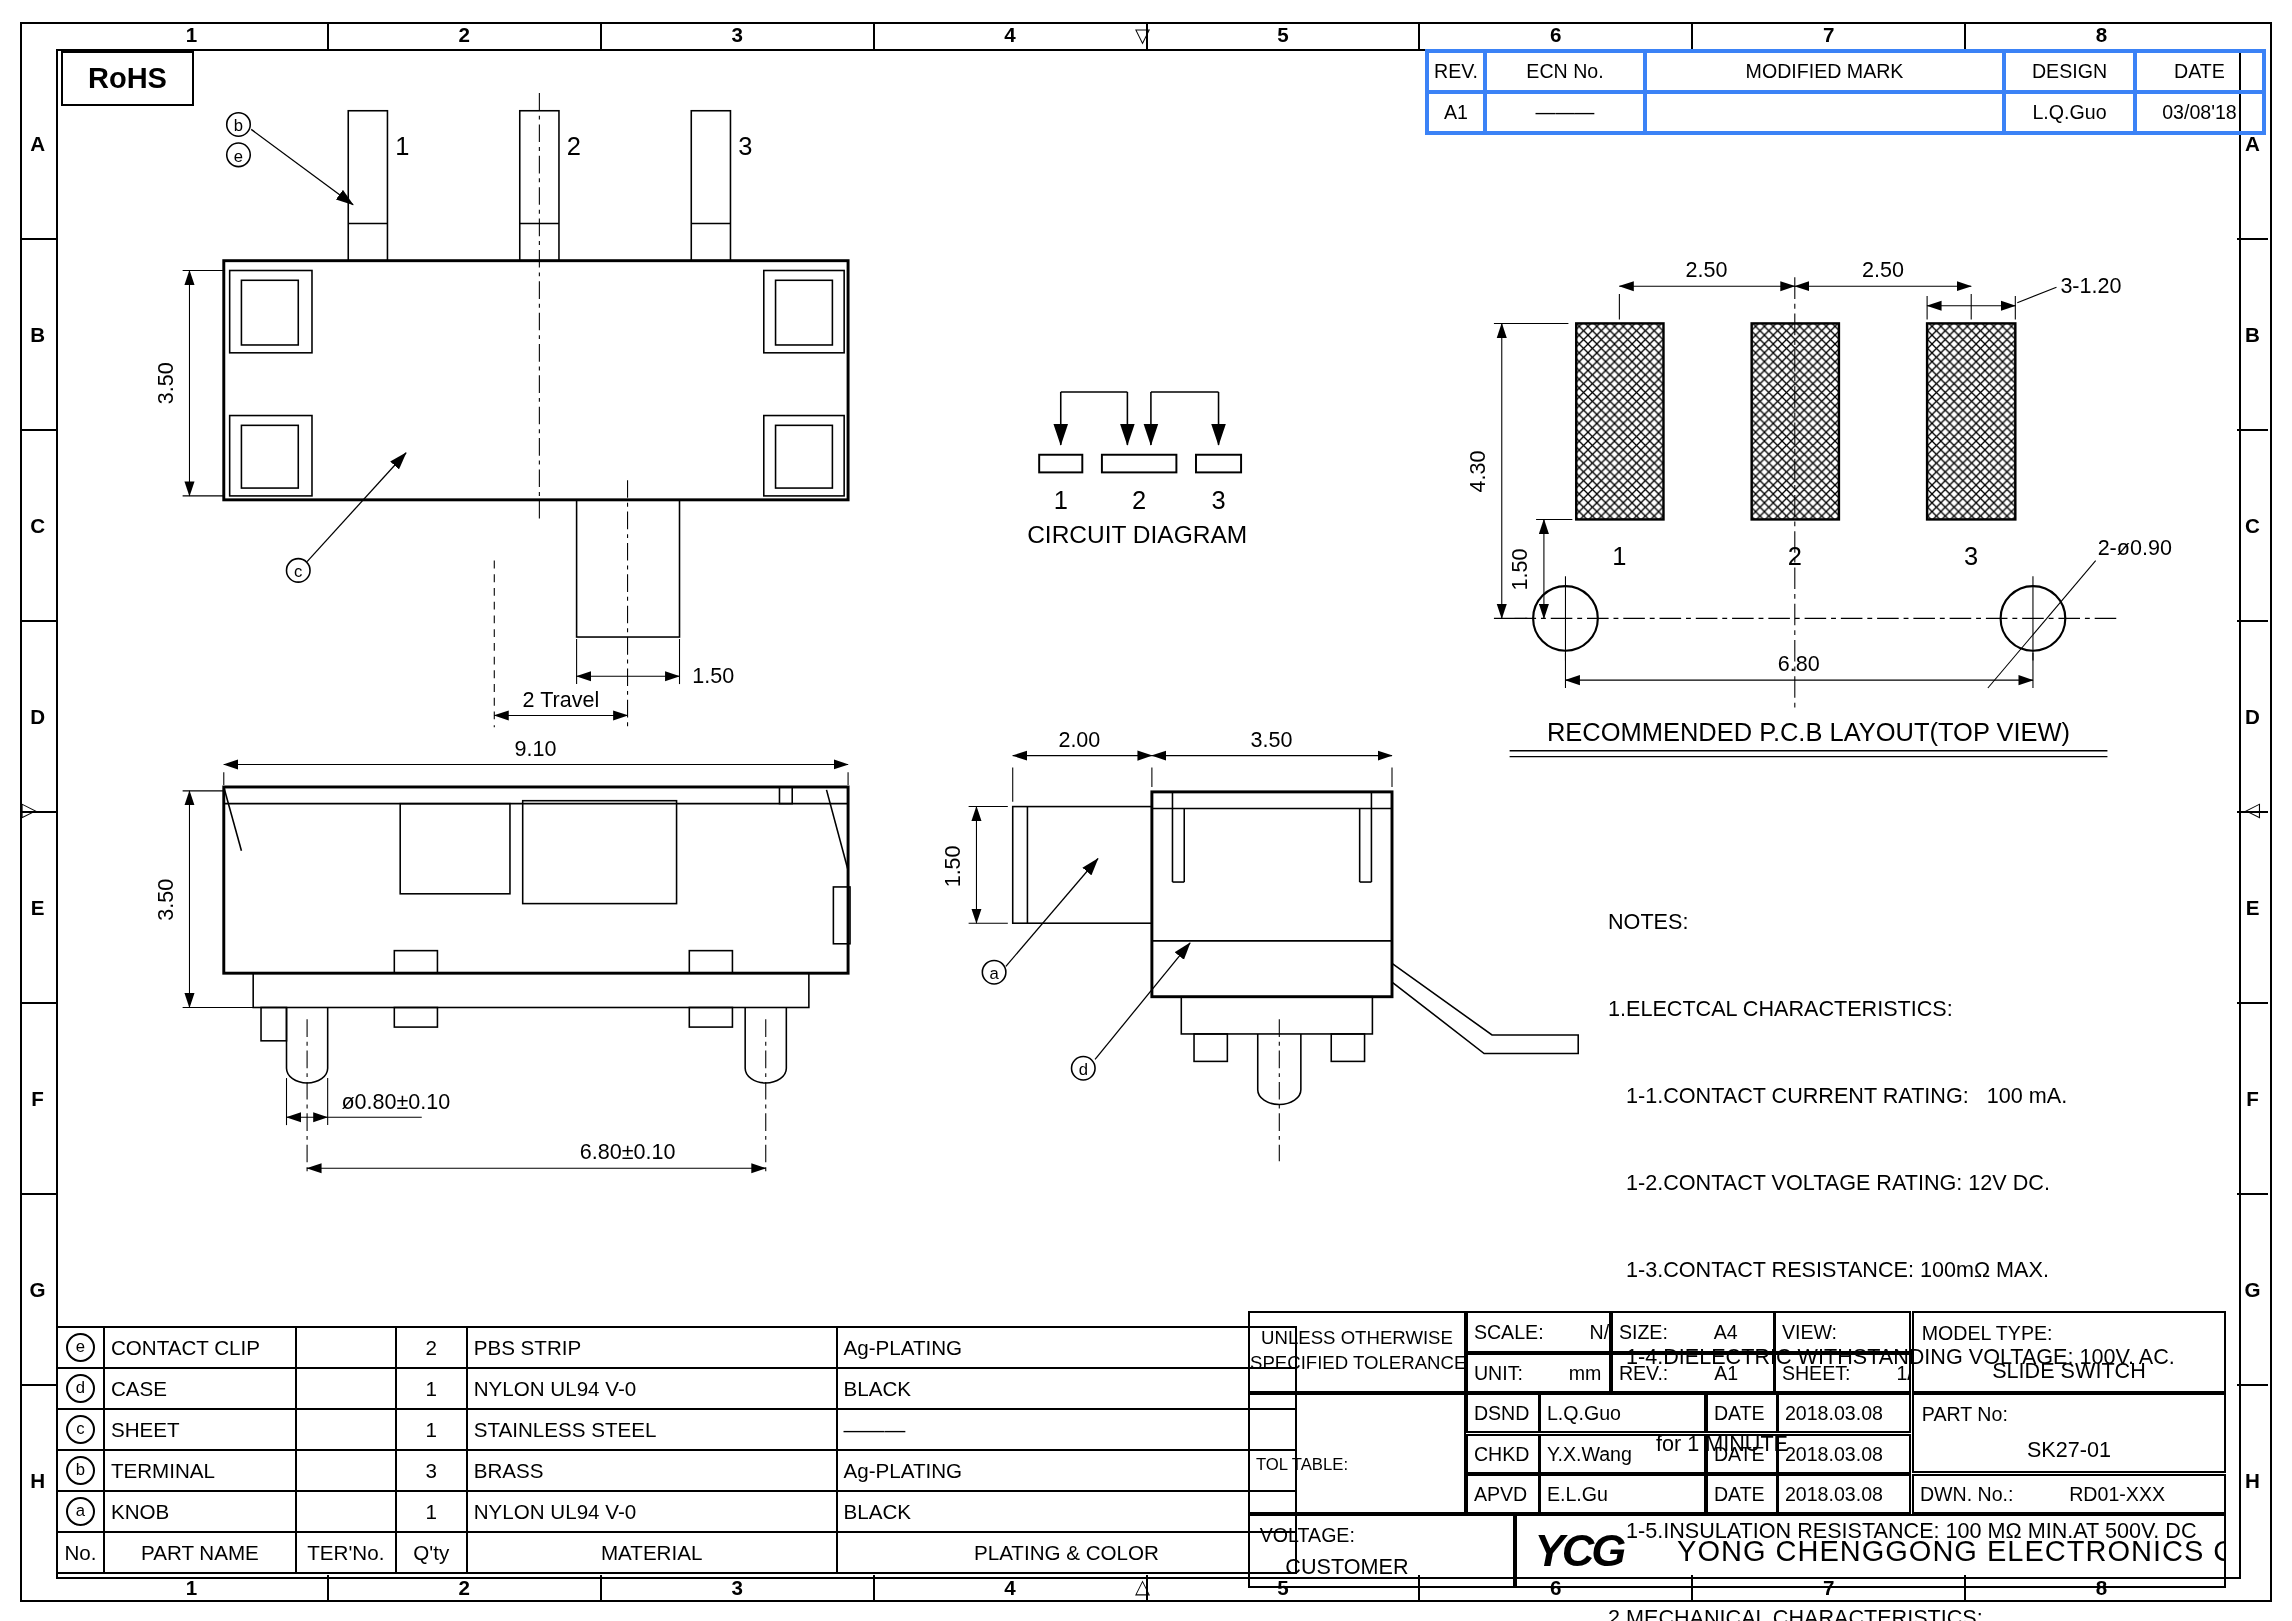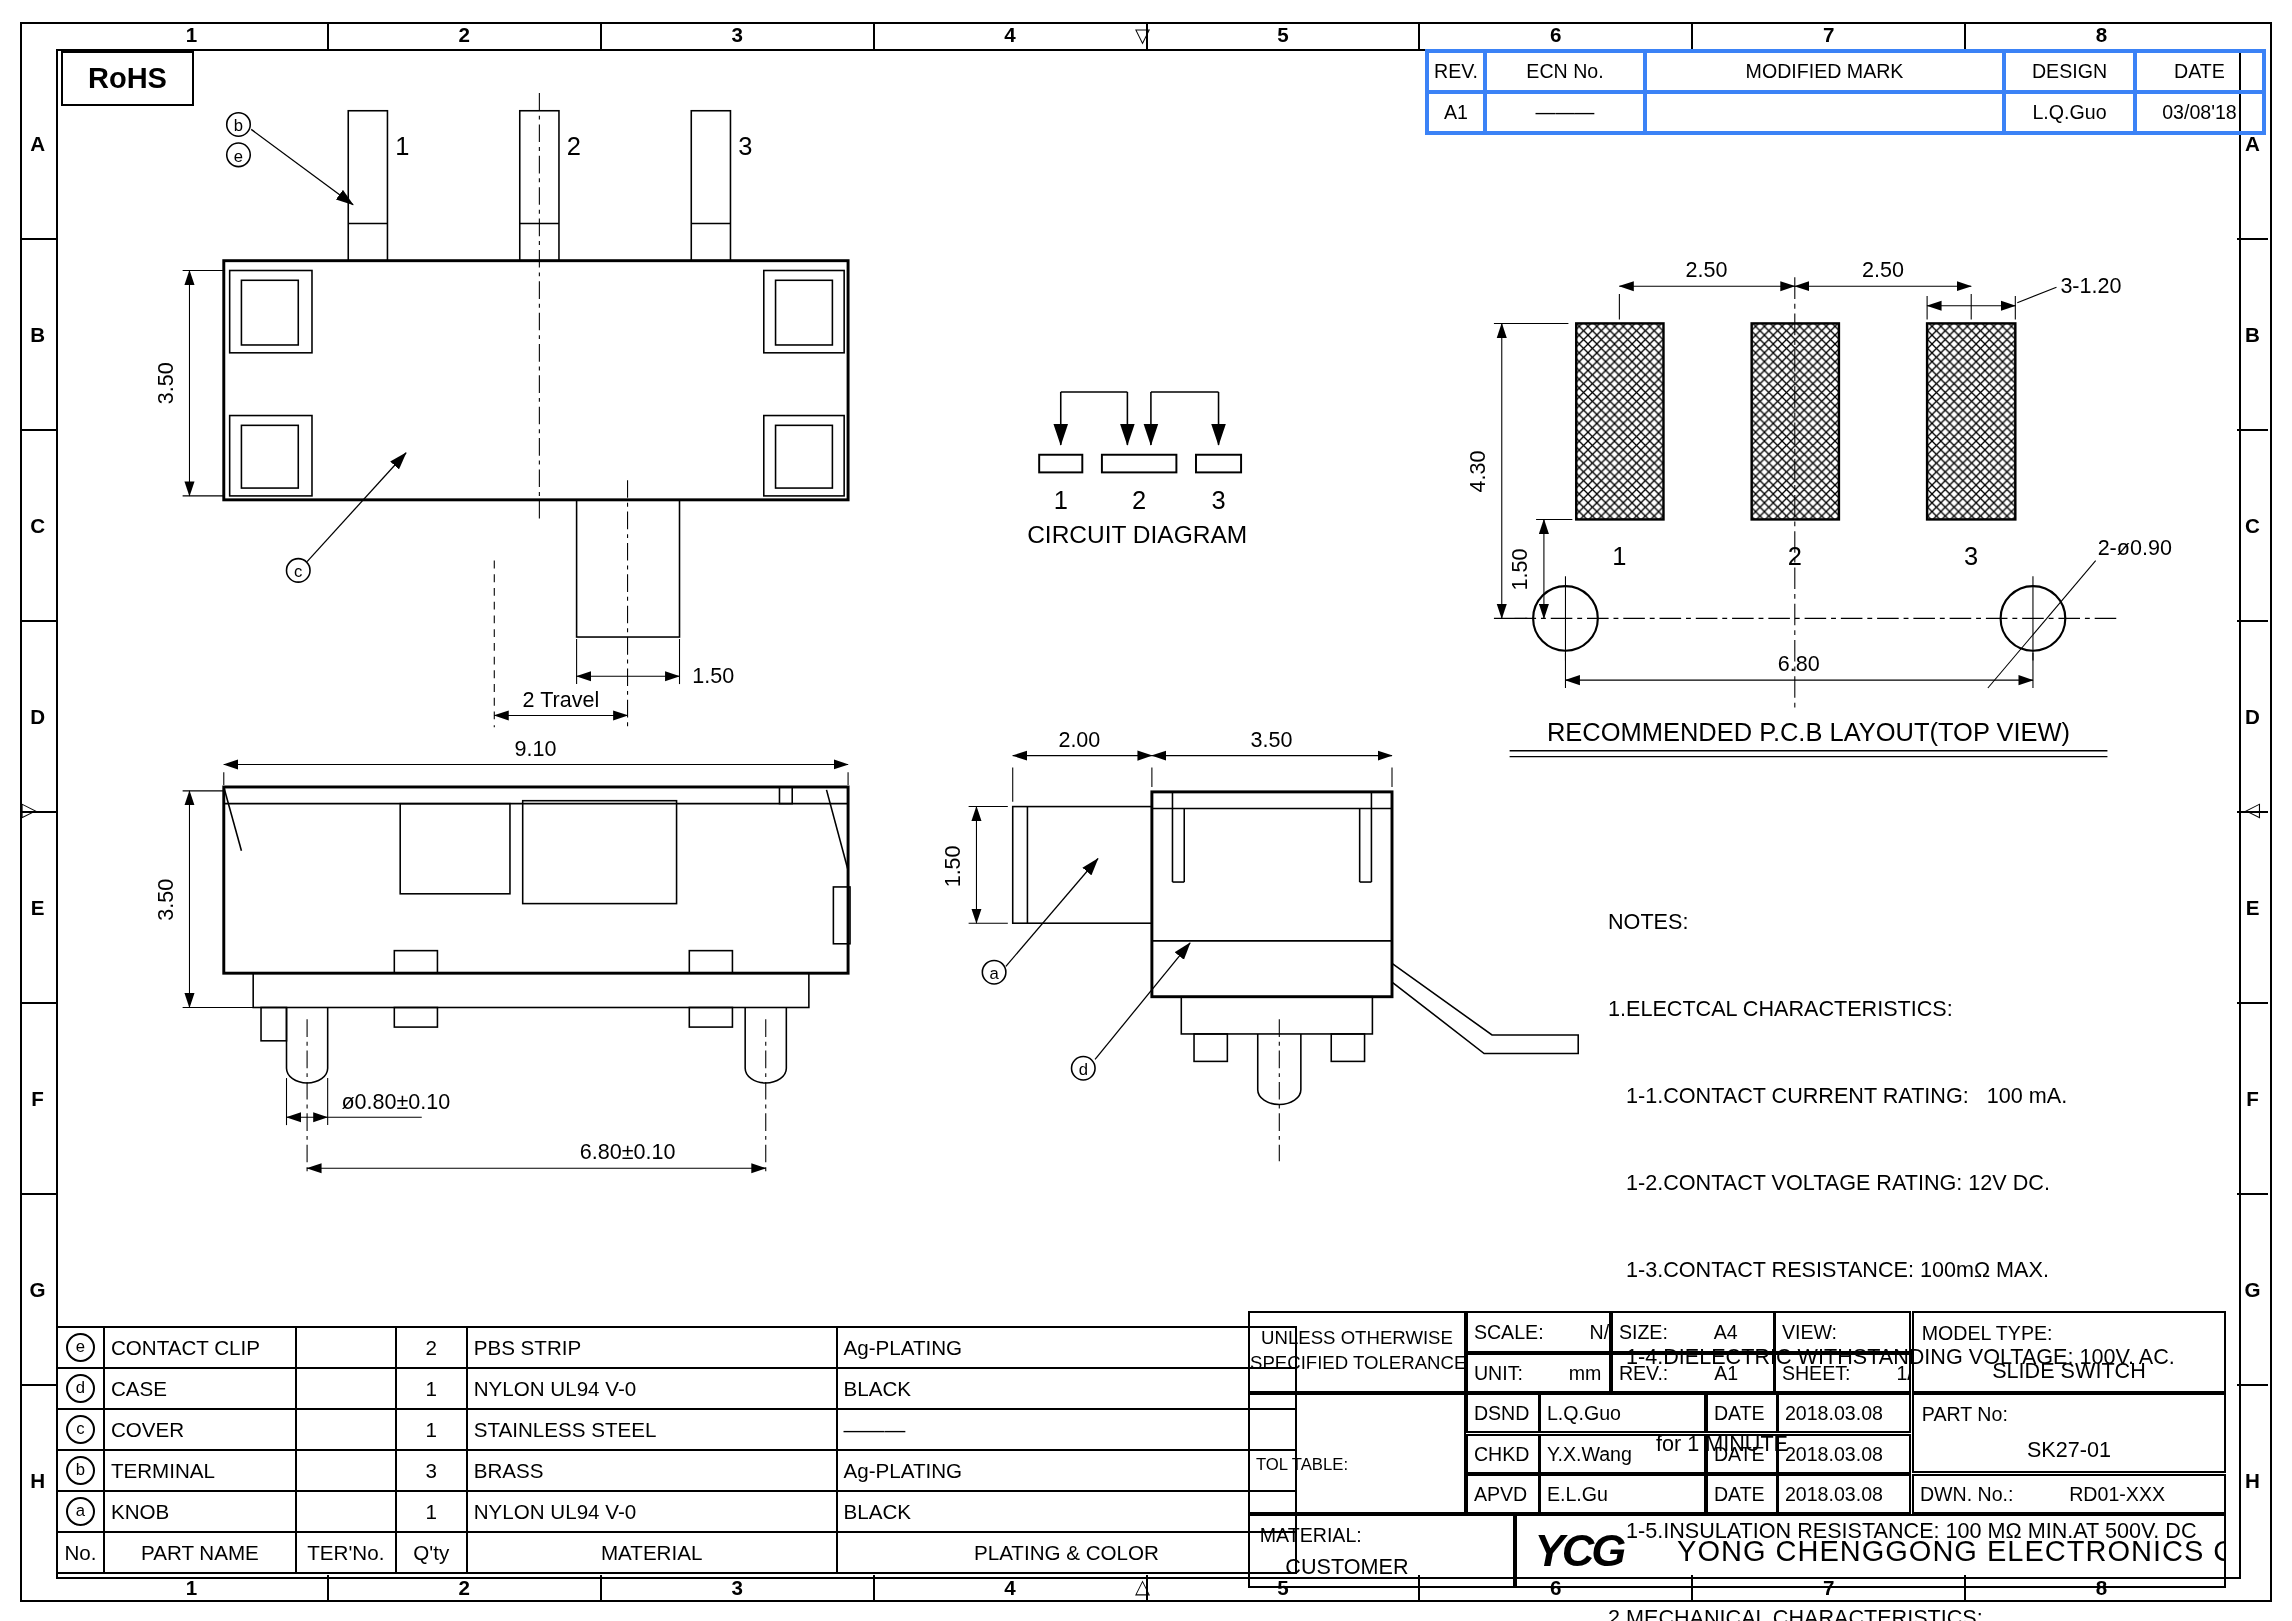--- a/index.html
+++ b/index.html
@@ -410,21 +410,21 @@
     <tr>
       <td class="c"><span class="circ">d</span></td>
       <td>CASE</td>
       <td class="c"></td>
       <td class="c">1</td>
       <td>NYLON UL94 V-0</td>
       <td>BLACK</td>
     </tr>
     <tr>
       <td class="c"><span class="circ">c</span></td>
-      <td>COVER</td>
+      <td>SHEET</td>
       <td class="c"></td>
       <td class="c">1</td>
       <td>STAINLESS STEEL</td>
       <td>———</td>
     </tr>
     <tr>
       <td class="c"><span class="circ">b</span></td>
       <td>TERMINAL</td>
       <td class="c"></td>
       <td class="c">3</td>
@@ -539,21 +539,21 @@
     <div class="cell" style="left:664px;top:82px;width:314px;height:80px;padding:2px 7.8px;">
       <div style="line-height:35px;">PART No:</div>
       <div style="text-align:center;font-size:21.6px;line-height:35px;">SK27-01</div>
     </div>
     <div class="cell vcenter" style="left:664px;top:163px;width:314px;height:40px;">
       <span class="lab">DWN. No.:</span>
       <span style="margin-left:9.8px;">RD01-XXX</span>
     </div>
 
     <div class="cell" style="left:0;top:203px;width:267px;height:74px;padding:3.9px 9.8px;">
-      <div style="line-height:31px;">MATERIAL:</div>
+      <div style="line-height:31px;">VOLTAGE:</div>
       <div style="line-height:31px;padding-left:25.5px;font-size:21.6px;">CUSTOMER</div>
     </div>
     <div class="cell vcenter" style="left:267px;top:203px;width:711px;height:74px;">
       <span class="logo">YCG</span>
       <span class="company">YONG CHENGGONG ELECTRONICS CO.,LTD.</span>
     </div>
   </div>
 
 </div>
 

